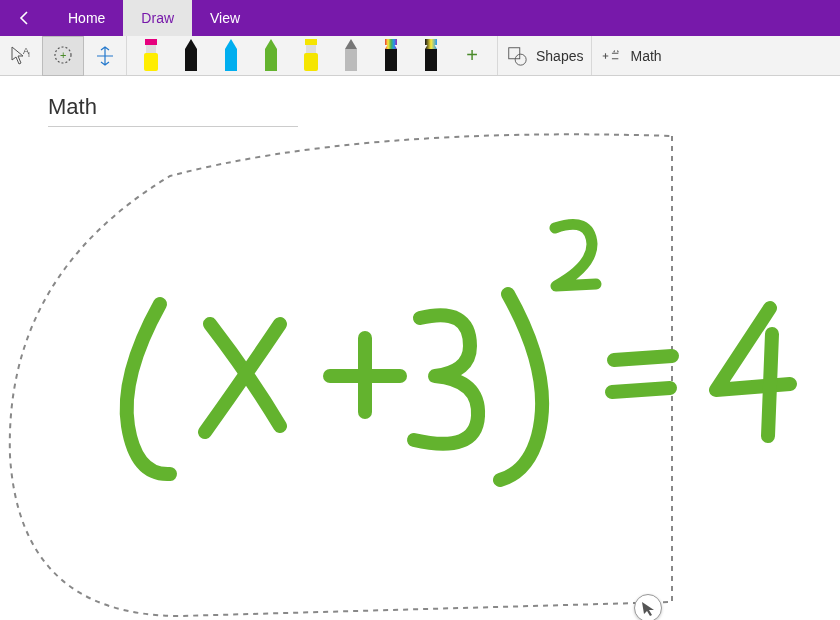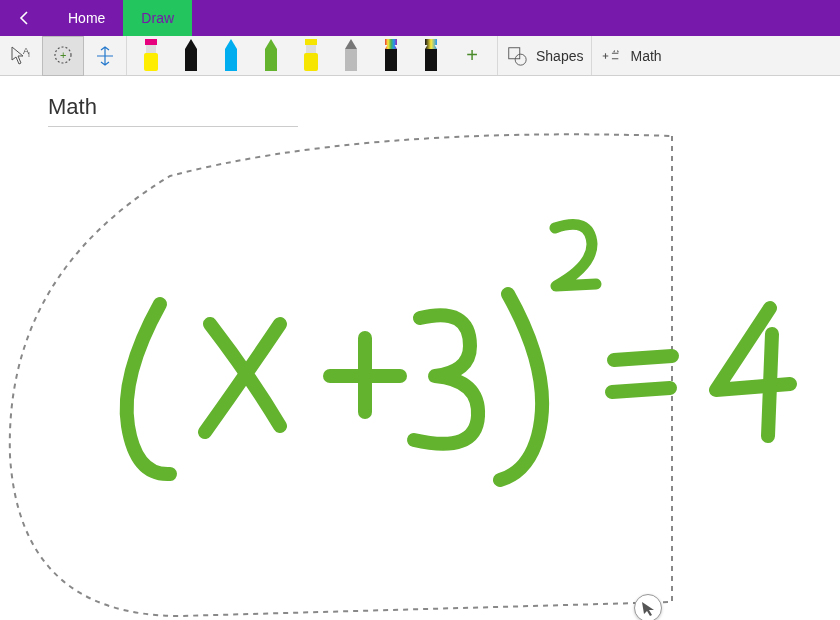--- a/index.html
+++ b/index.html
@@ -1,21 +1,21 @@
 <!DOCTYPE html>
 <html><head>
 <meta charset="utf-8">
 <style>
   * { margin: 0; padding: 0; box-sizing: border-box; }
   body { font-family: "Segoe UI", Arial, sans-serif; font-size: 14px; background: #fff; width: 840px; height: 620px; overflow: hidden; }
   .menubar { background: #7719AA; height: 36px; display: flex; align-items: center; color: #fff; }
   .back-btn { width: 50px; height: 36px; display: flex; align-items: center; justify-content: center; cursor: pointer; }
   .tabs { display: flex; height: 36px; }
   .tab { padding: 12px 18px; height: 36px; display: flex; align-items: center; cursor: pointer; font-size: 14px; }
-  .tab.active { background: #22c55e; color: #7719AA; }
+  .tab.active { background: #e5e5e5; color: #7719AA; }
   .ribbon { background: #f3f3f3; height: 40px; border-bottom: 1px solid #d0d0d0; display: flex; align-items: stretch; }
   .rgrp { display: flex; align-items: center; border-right: 1px solid #d8d8d8; }
   .rbtn { height: 40px; display: flex; align-items: center; justify-content: center; cursor: pointer; padding: 4px 8px; gap:8px; }
   .rbtn.icon-only { width: 42px; padding:0; }
   .rbtn.sel { background: #e0e0e0; border:1px solid #bcbcbc; }
   .rbtn svg { display:block; }
   .rbtn-label { font-size: 14px; color:#333; }
   .pen { width: 40px; height: 40px; display:flex; align-items:center; justify-content:center; cursor:pointer; position:relative; }
   .canvas-area { position: relative; width: 840px; height: 544px; background:#fff; }
   .page-title { position:absolute; top:18px; left:48px; font-size:22px; color:#333; font-weight:400; width:250px; border-bottom:1px solid #ccc; padding-bottom:6px; }
@@ -32,20 +32,23 @@
         <path d="M9 1 L3 7 L9 13" stroke="#fff" stroke-width="1.6" fill="none"></path>
       </svg>
   </div>
   <div class="tabs">
     <div class="tab">
         <span>Home</span>
       </div>
     <div class="tab active">
         <span>Draw</span>
       </div>
+    <div class="tab">
+        <span>View</span>
+      </div>
   </div>
 </div>
 
 <div class="ribbon">
   <div class="rgrp">
     <div class="rbtn icon-only">
       <svg width="24" height="24" viewBox="0 0 24 24">
         <path d="M3 3 L3 16 L7 13 L10 20 L12 19 L9 12 L14 12 Z" fill="none" stroke="#555" stroke-width="1"></path>
         <text x="14" y="10" font-size="9" fill="#555">A</text>
           <text x="19" y="13" font-size="7" fill="#555">I</text>

